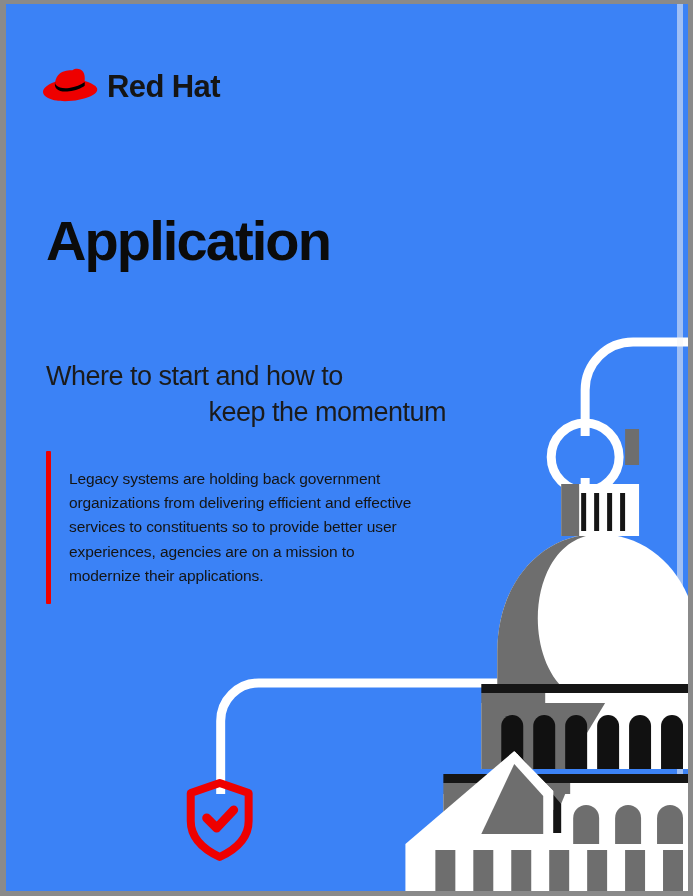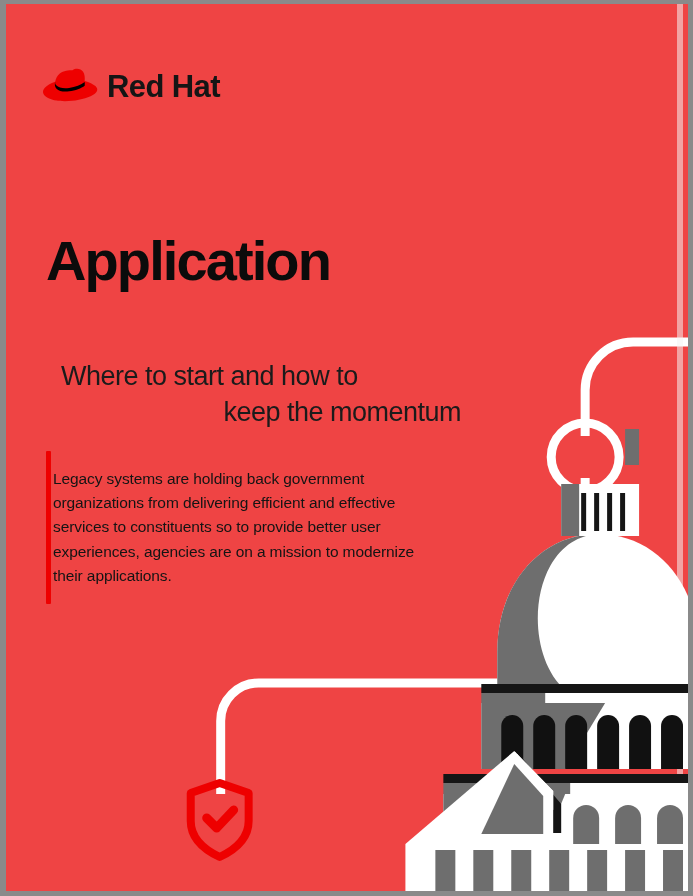--- a/index.html
+++ b/index.html
@@ -8,21 +8,21 @@
     background: #8a8a8a;
   }
   body {
     font-family: "Liberation Sans", sans-serif;
   }
 
   .page {
     position: relative;
     width: 693px;
     height: 896px;
-    background: #ef4444;
+    background: #3b82f6;
     overflow: hidden;
     box-sizing: border-box;
     border-left: 6px solid #8a8a8a;
     border-top: 4px solid #8a8a8a;
     border-right: 5px solid #8a8a8a;
     border-bottom: 5px solid #8a8a8a;
   }
 
   .canvas {
     position: absolute;
@@ -57,35 +57,35 @@
     color: #151515;
     letter-spacing: -0.6px;
     line-height: 1;
     white-space: nowrap;
   }
 
   
   .headline {
     position: absolute;
     left: 40px;
-    top: 188px;
+    top: 168px;
     width: 470px;
     z-index: 5;
     font-size: 56px;
     font-weight: bold;
     line-height: 1.12;
     letter-spacing: -1.9px;
     color: #0b0b0b;
   }
   .headline .l2 { display: block; }
 
   
   .subhead {
     position: absolute;
-    left: 55px;
+    left: 40px;
     top: 333px;
     width: 400px;
     z-index: 5;
     font-size: 27px;
     font-weight: normal;
     line-height: 1.32;
     letter-spacing: -0.5px;
     color: #1b1b1b;
   }
   .subhead .l2 { display: block; text-align: right; }
@@ -100,21 +100,21 @@
     display: flex;
     align-items: stretch;
   }
   .blurb-rule {
     width: 5px;
     background: #ee0000;
     flex: 0 0 auto;
     border-radius: 1px;
   }
   .blurb-text {
-    margin-left: 2px;
+    margin-left: 18px;
     font-size: 15.5px;
     line-height: 1.58;
     color: #141414;
     letter-spacing: -0.1px;
   }
 </style>
 </head>
 <body>
 
 <div class="page">

